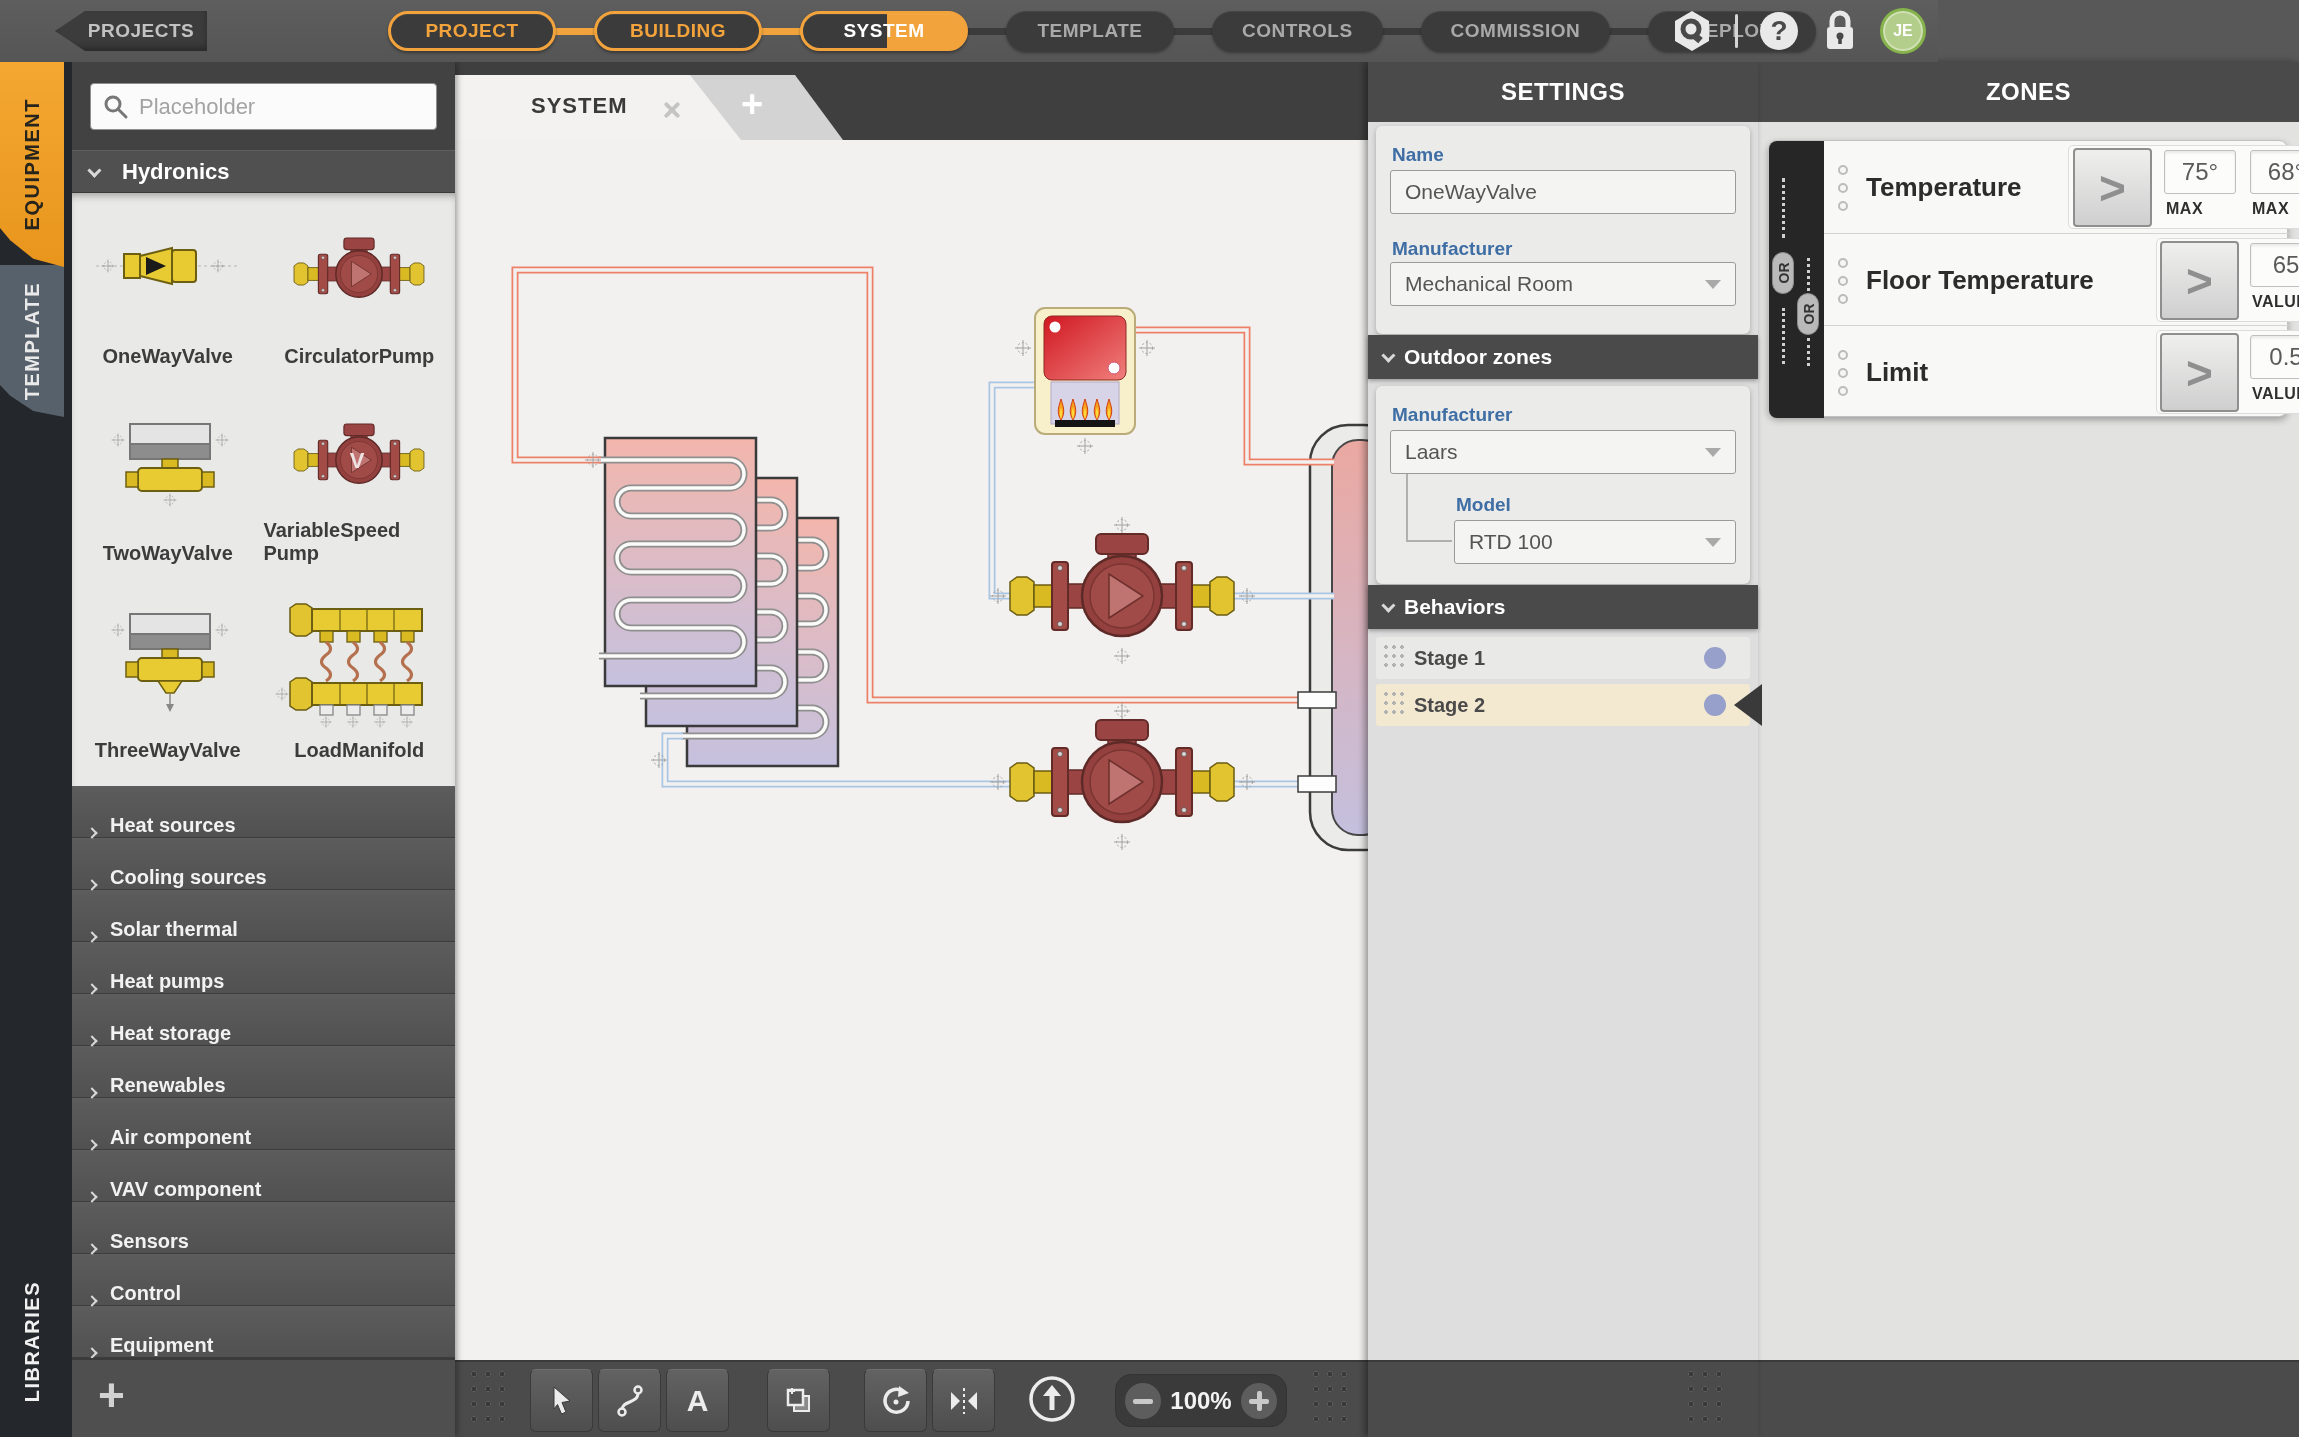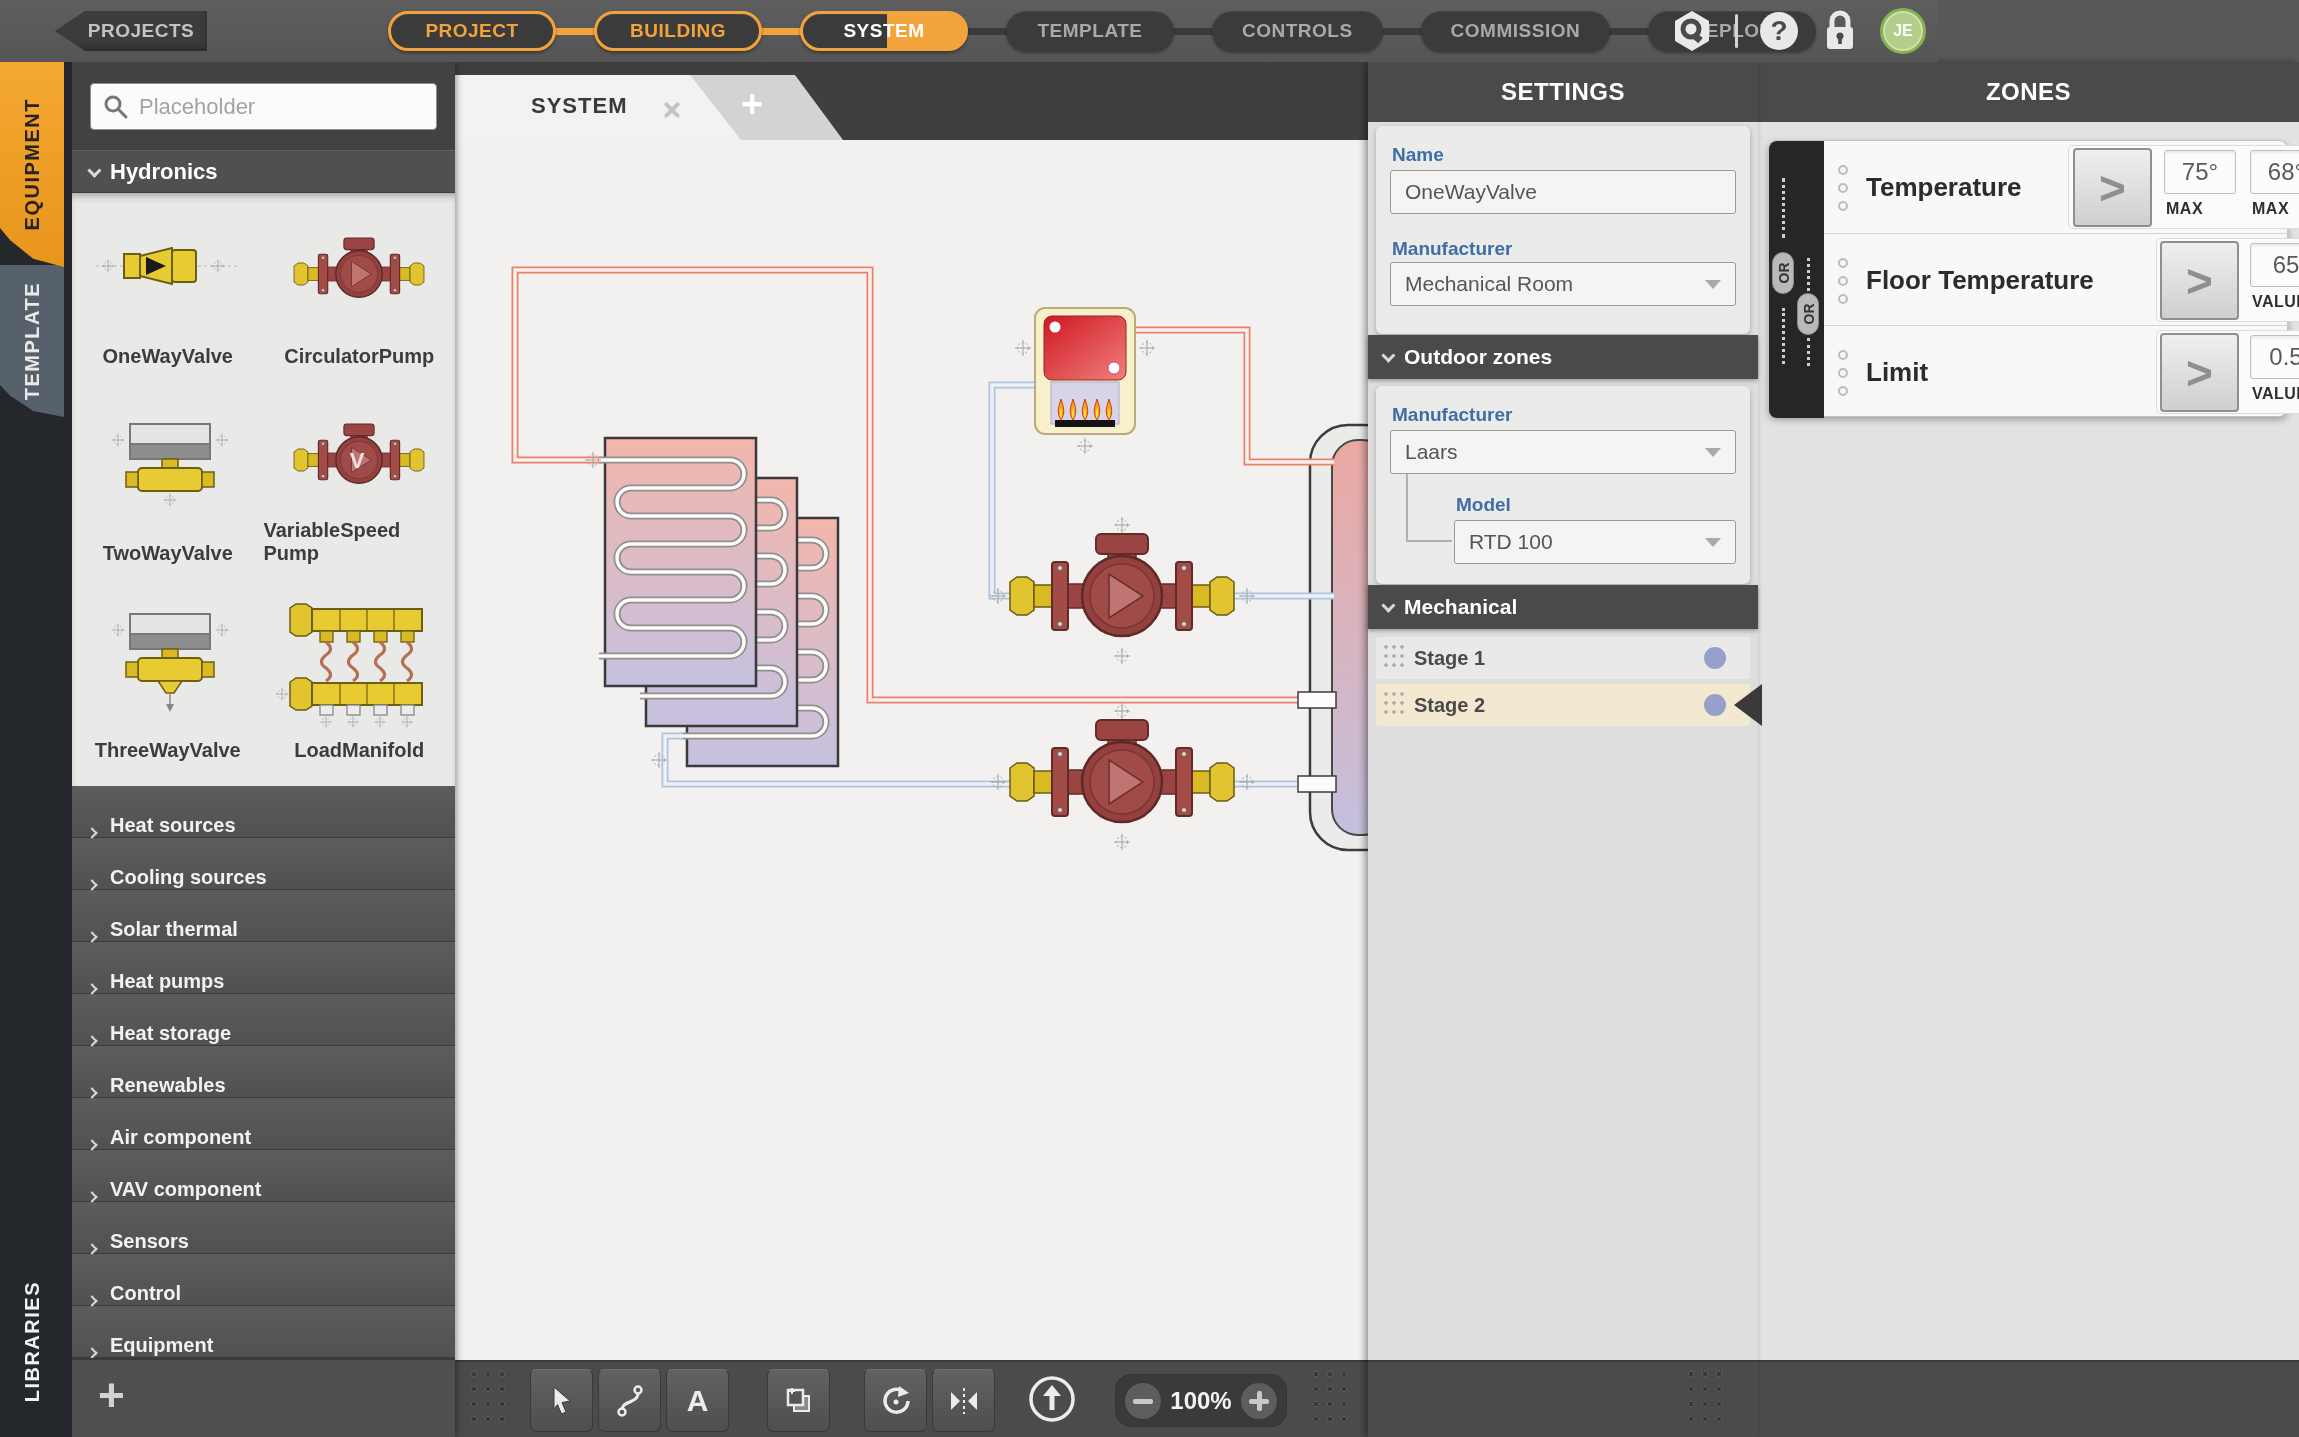--- a/index.html
+++ b/index.html
@@ -43,21 +43,21 @@
 
   
   .sidebar { position:absolute; left:72px; top:62px; width:383px; height:1375px; background:#474747; z-index:5; box-shadow:2px 0 6px rgba(0,0,0,.35); }
   .search-row { position:absolute; left:0; top:0; width:383px; height:88px; background:#424242; }
   .search-box { position:absolute; left:18px; top:21px; width:347px; height:47px; background:#fbfbfb;
     border:1px solid #8e8e8e; border-radius:4px; display:flex; align-items:center; padding:0 12px; gap:10px; }
   .search-box input { border:none; outline:none; background:transparent; font-size:22px; color:#555; width:280px;
     font-family:"Liberation Sans", sans-serif; }
   .search-box input::placeholder { color:#a3a3a3; }
   .lib-header { position:absolute; left:0; top:88px; width:383px; height:43px; background:#505050;
-    border-top:1px solid #5f5f5f; border-bottom:1px solid #3a3a3a; display:flex; align-items:center; gap:12px;
+    border-top:1px solid #5f5f5f; border-bottom:1px solid #3a3a3a; display:flex; align-items:center; gap:24px;
     padding-left:16px; color:#fff; font-weight:bold; font-size:22px; cursor:pointer; }
   .chev { display:inline-block; width:10px; height:10px; border-right:3px solid #d8d8d8; border-bottom:3px solid #d8d8d8; }
   .chev.down { transform:rotate(45deg) translateY(-2px); }
   .chev.right { transform:rotate(-45deg); }
   .equip-grid { position:absolute; left:0; top:131px; width:383px; height:593px; background:#e9e9e8;
     box-shadow:inset 0 6px 8px -4px rgba(0,0,0,.35); display:grid; grid-template-columns:1fr 1fr; grid-auto-rows:197px; }
   .equip-cell { display:flex; flex-direction:column; align-items:center; justify-content:flex-end; padding-bottom:22px; cursor:pointer; }
   .equip-cell .iconbox { flex:1; display:flex; align-items:center; justify-content:center; }
   .equip-label { font-weight:bold; font-size:20px; color:#3c3c3c; }
   .cat-list { position:absolute; left:0; top:724px; width:383px; height:572px; display:flex; flex-direction:column; }
@@ -612,21 +612,21 @@
       <span class="caret"></span>
     </div>
     <div class="hier" style="left:38px; top:412px; width:46px; height:68px"></div>
     <div class="flabel" style="left:88px; top:432px">Model</div>
     <div class="fselect" style="left:86px; top:458px; width:282px">
       <span>RTD 100</span>
       <span class="caret"></span>
     </div>
     <div class="sec-header" style="top:523px">
       <span class="chev down"></span>
-      <span>Mechanical</span>
+      <span>Behaviors</span>
     </div>
     <div class="stage" style="top:575px">
       <span class="drag"></span>
       <span class="slabel">Stage 1</span>
       <span class="dot"></span>
     </div>
     <div class="stage sel" style="top:622px">
       <span class="drag"></span>
       <span class="slabel">Stage 2</span>
       <span class="dot"></span>

